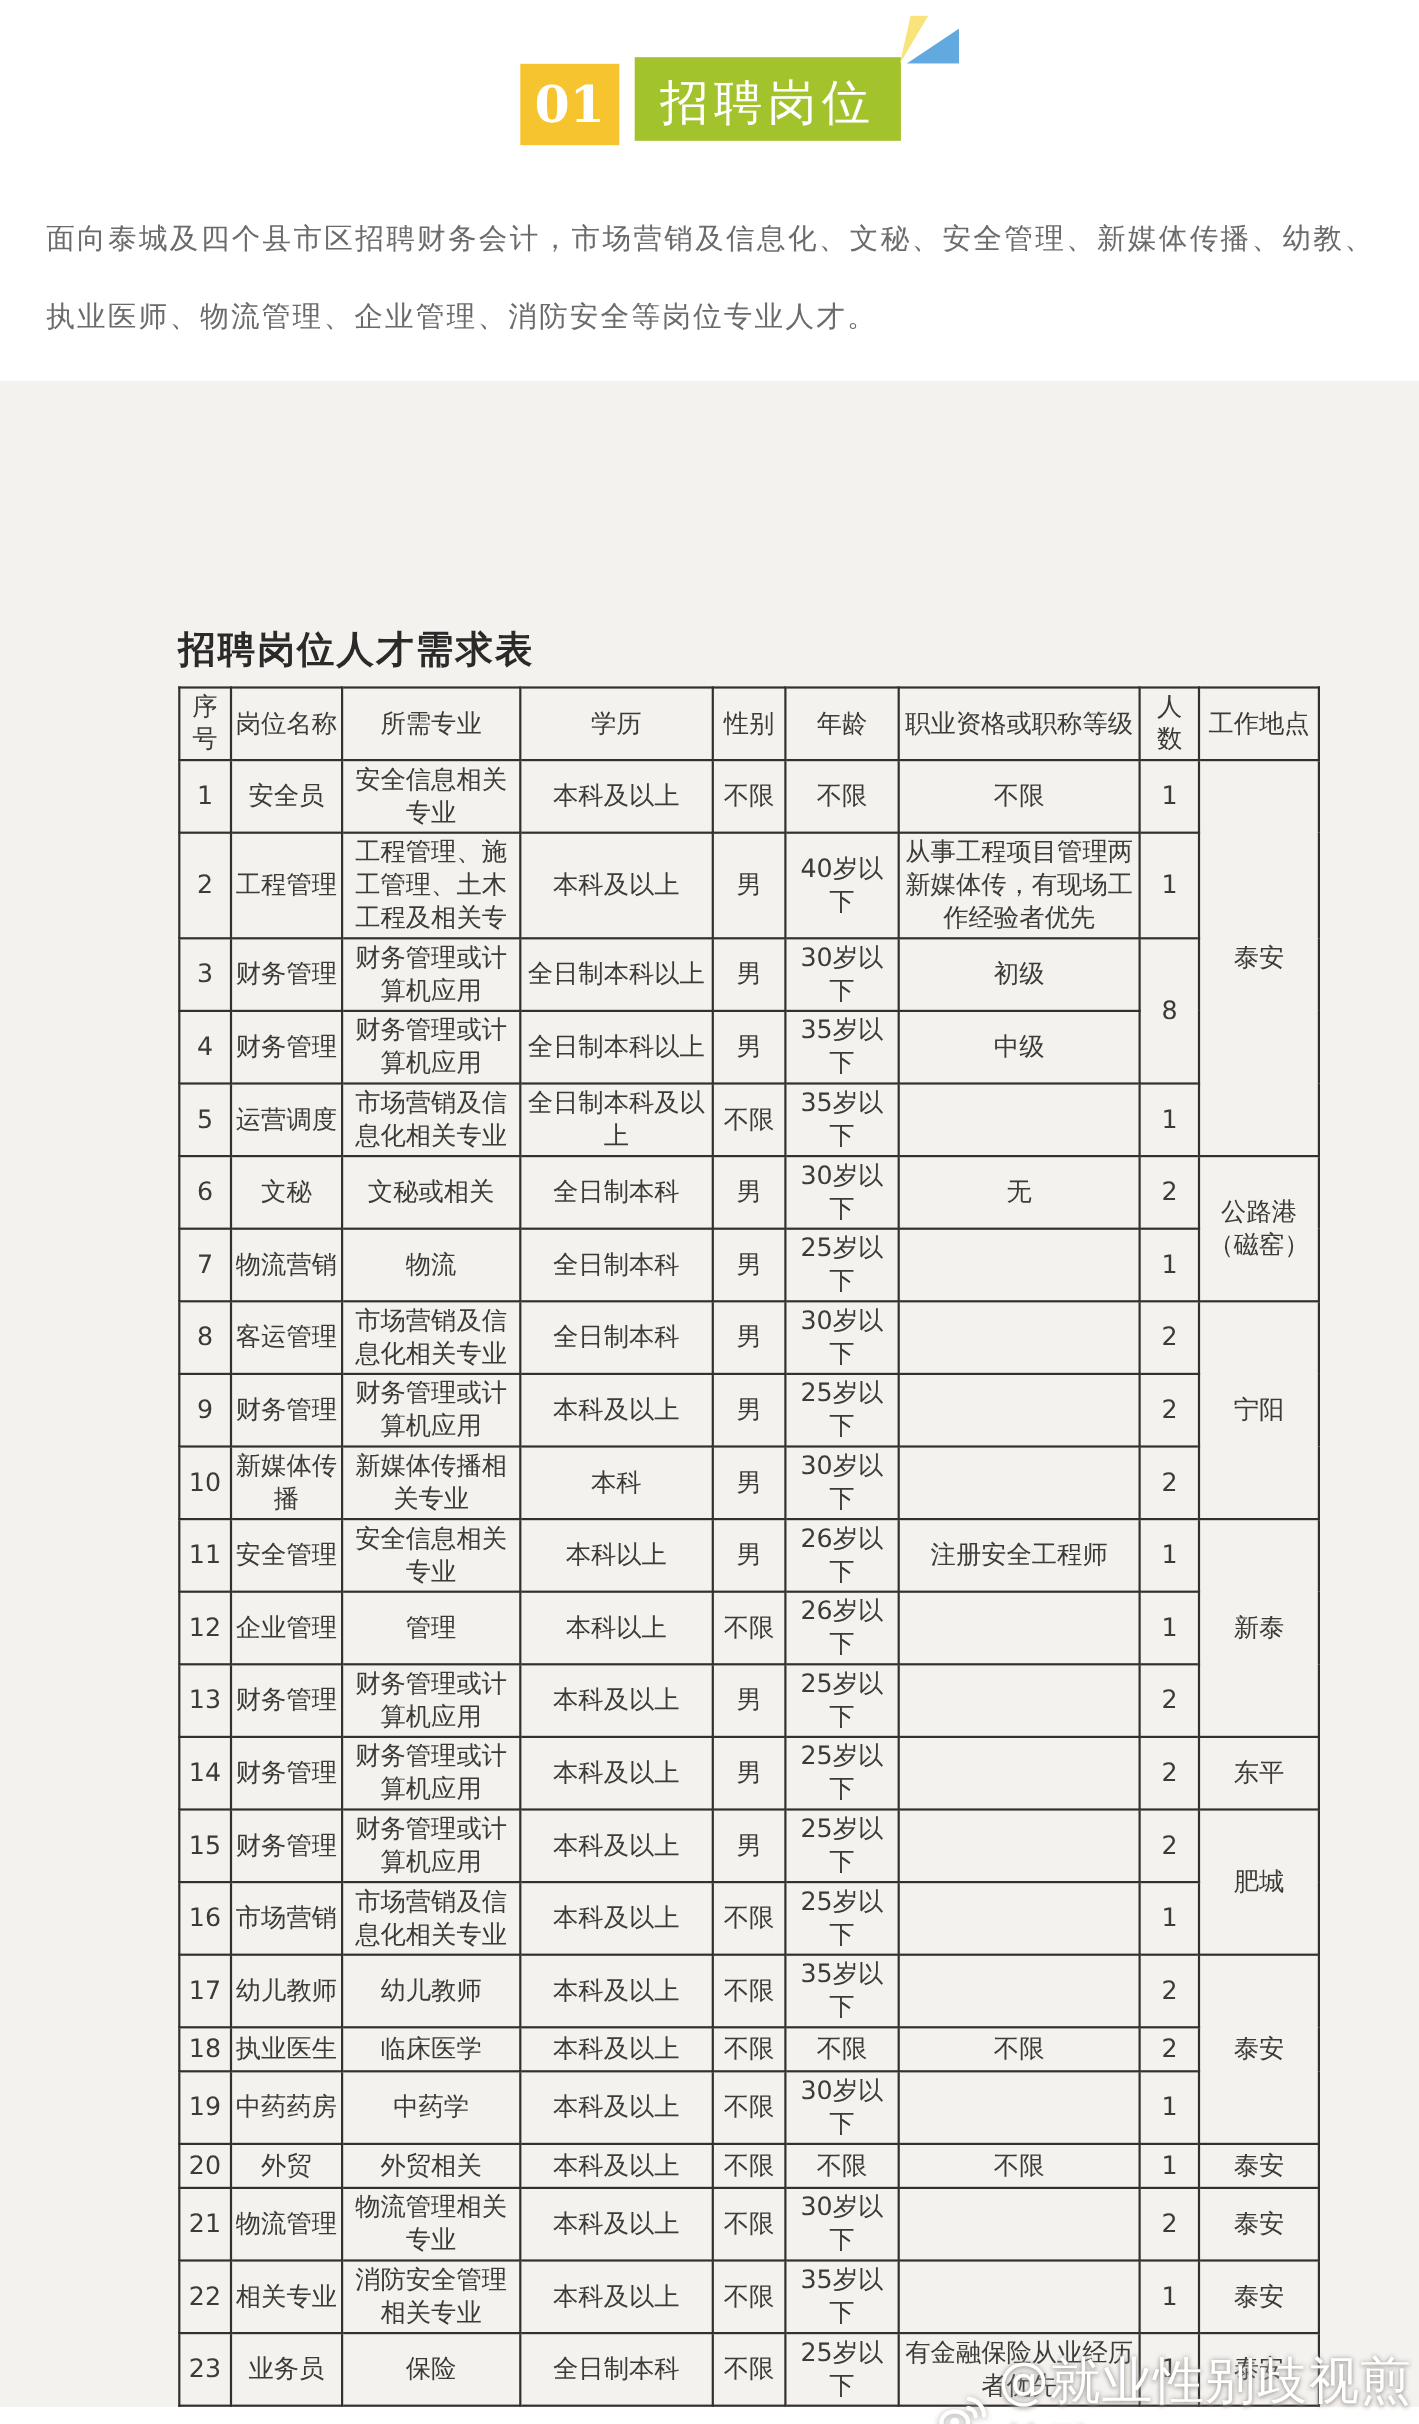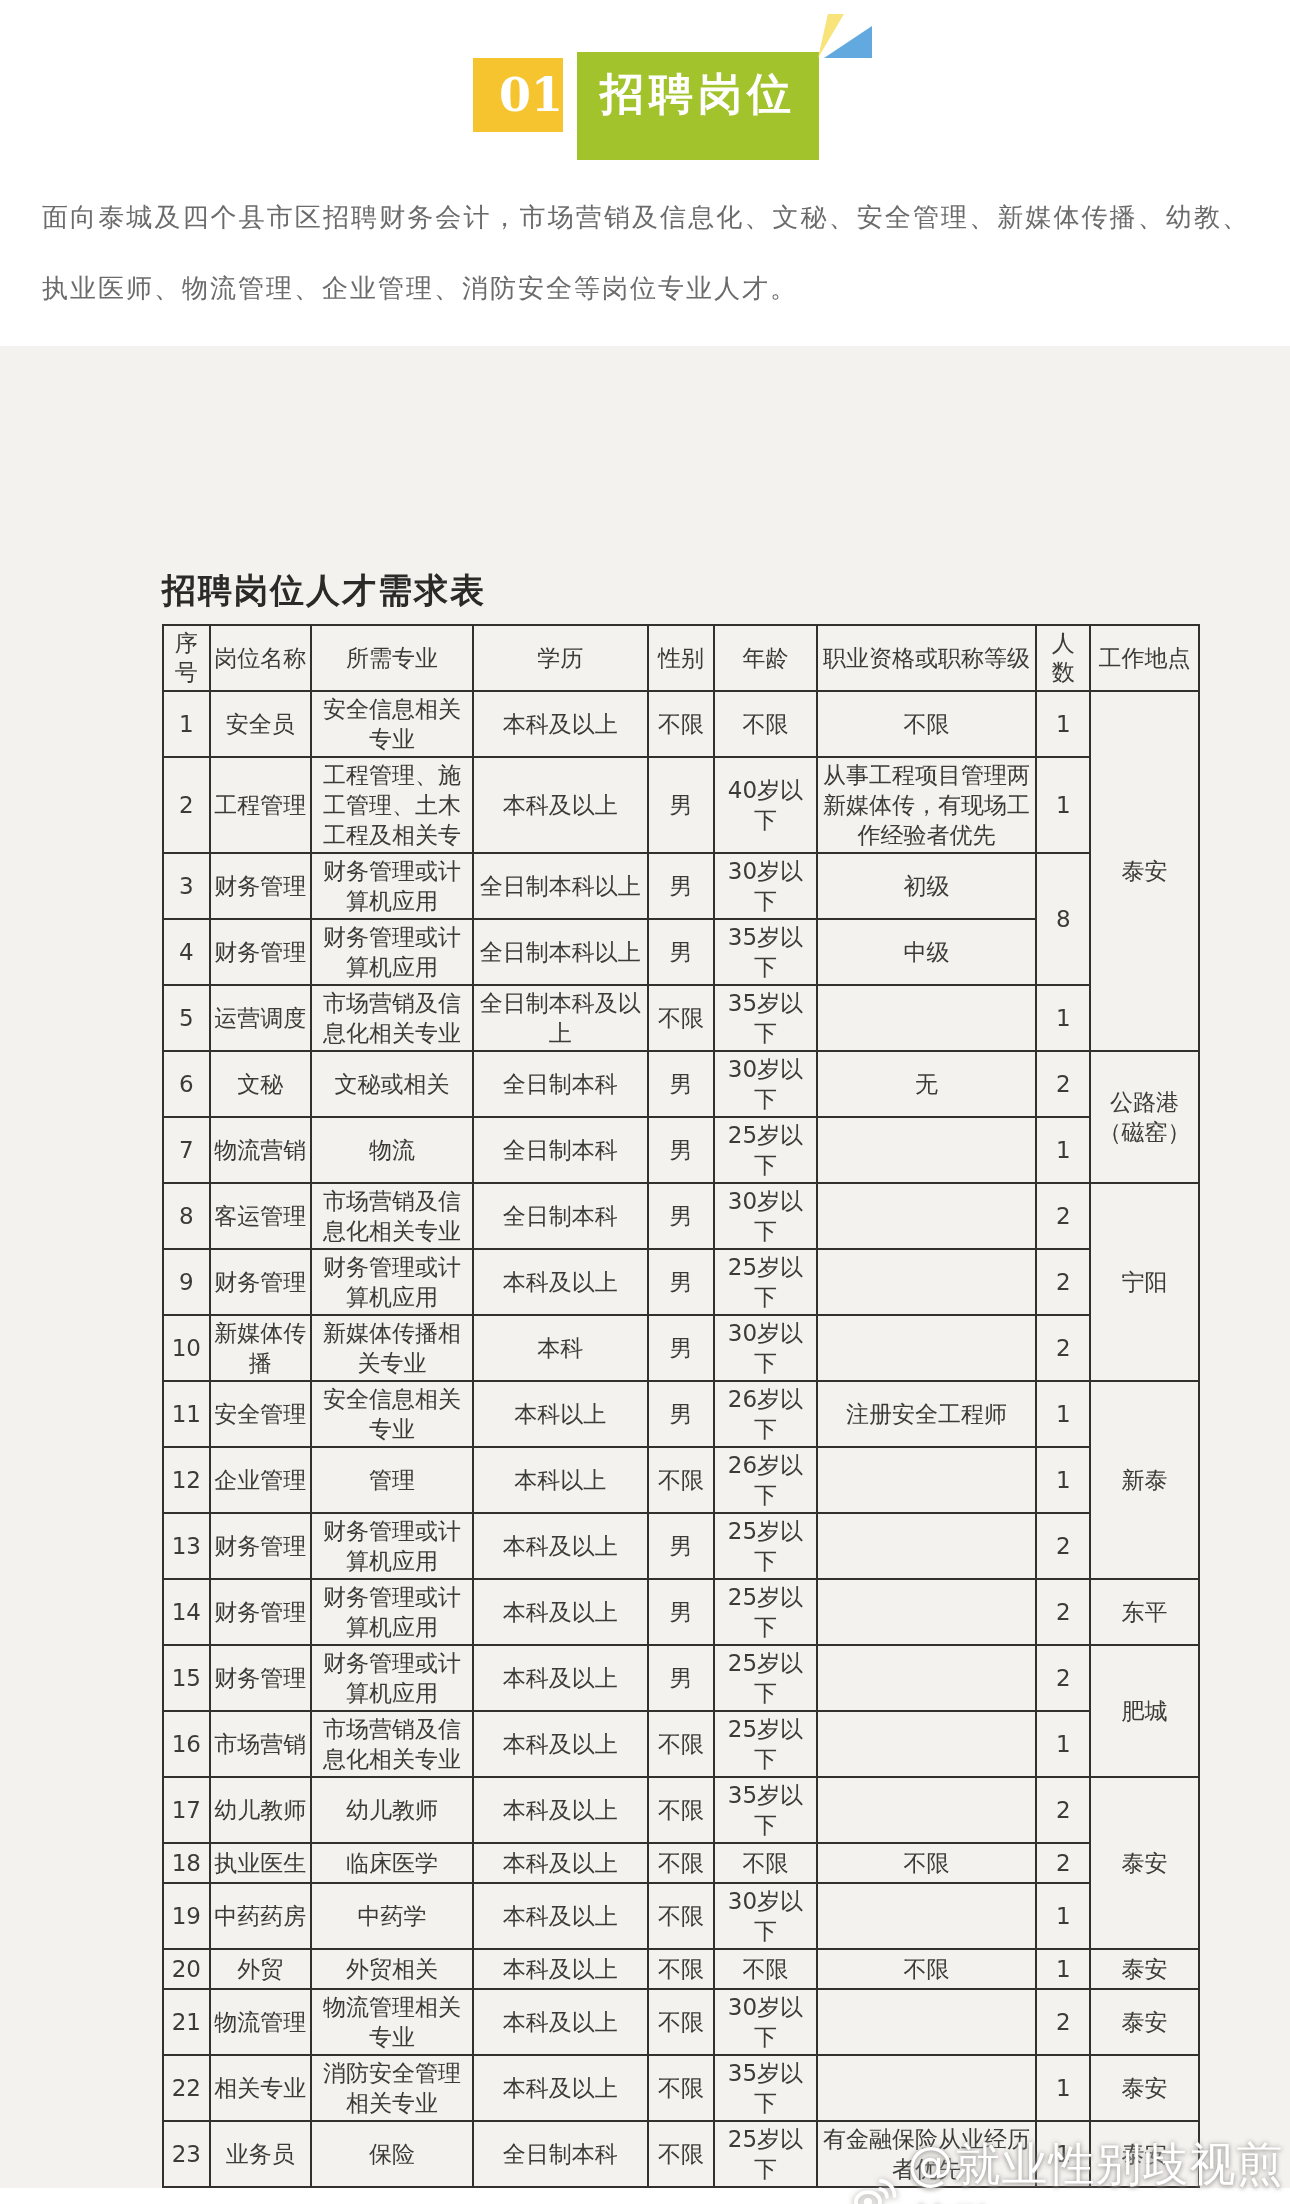--- a/index.html
+++ b/index.html
@@ -8,26 +8,26 @@
     background:#ffffff;
     font-family:"DejaVu Sans","Liberation Sans",sans-serif;
   }
 
   
   .badge-row { position:relative; height:84px; margin-top:52px; }
   .badge-num {
     position:absolute; left:473px; top:6px; width:90px; height:74px;
     background:var(--badge-yellow,#F5C42F); color:#fff;
     font-family:"DejaVu Serif","Liberation Serif",serif;
-    font-weight:700; font-size:46px; line-height:74px; text-align:right;
+    font-weight:700; font-size:46px; line-height:74px; text-align:center;
   }
   .badge-title {
-    position:absolute; left:577px; top:0; width:242px; height:108px;
+    position:absolute; left:577px; top:0; width:242px; height:76px;
     background:var(--badge-green,#A2C32B); color:#fff;
-    font-weight:700; font-size:44px; line-height:84px; text-align:center;
+    font-weight:400; font-size:44px; line-height:84px; text-align:center;
     letter-spacing:5px;
   }
   .tri { position:absolute; }
   .tri-yellow {
     left:818px; top:-38px; width:26px; height:44px;
     background:var(--triangle-yellow,#F8E47A);
     clip-path:polygon(38% 0,100% 0,0 100%);
   }
   .tri-blue {
     left:824px; top:-26px; width:48px; height:32px;

